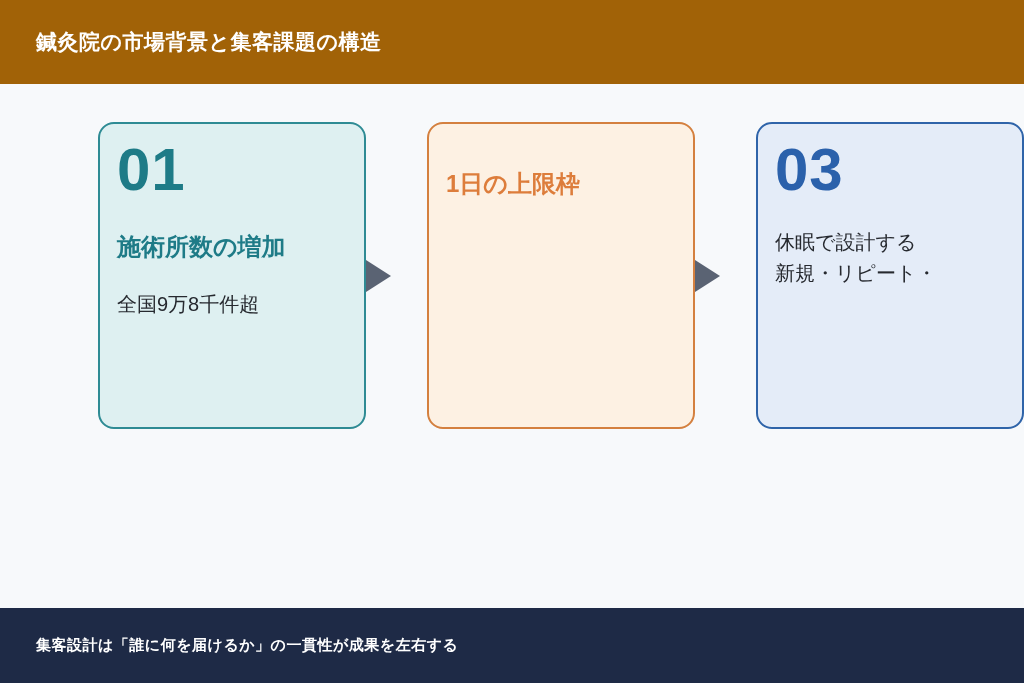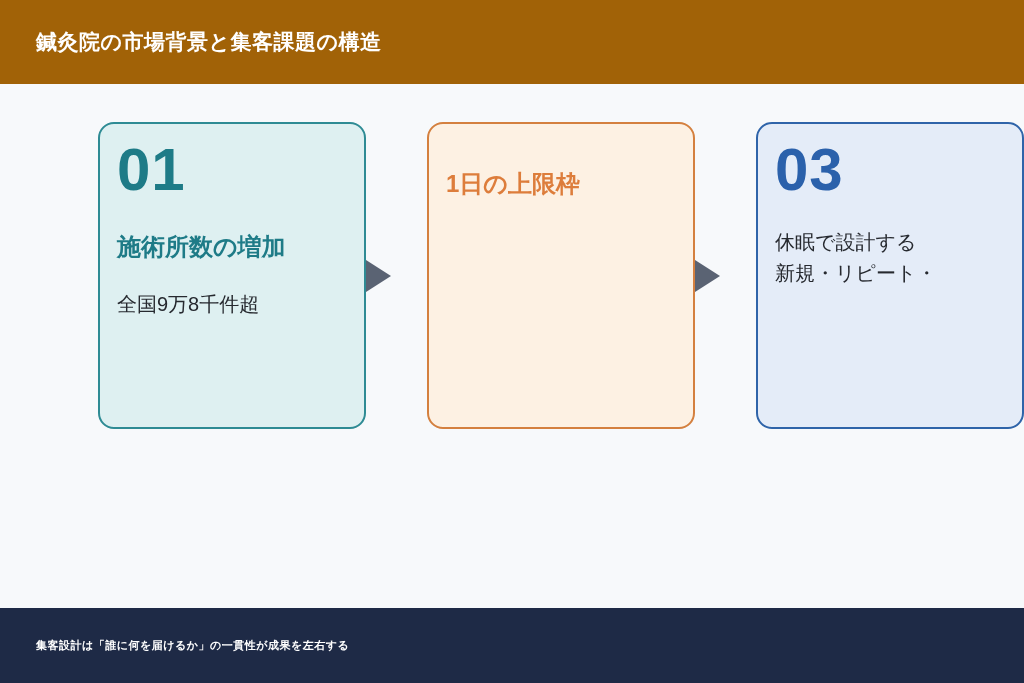--- a/index.html
+++ b/index.html
@@ -89,21 +89,21 @@
   .footer-bar {
     height: 75px;
     background: #1e2a46;
     display: flex;
     align-items: center;
     padding: 0 36px;
     flex: 0 0 auto;
   }
   .footer-text {
     color: #ffffff;
-    font-size: 11px;
+    font-size: 15px;
     font-weight: 700;
     letter-spacing: 0.5px;
   }
 </style>
 </head>
 <body>
 
 <div class="slide">
 
   <div class="header-bar">

